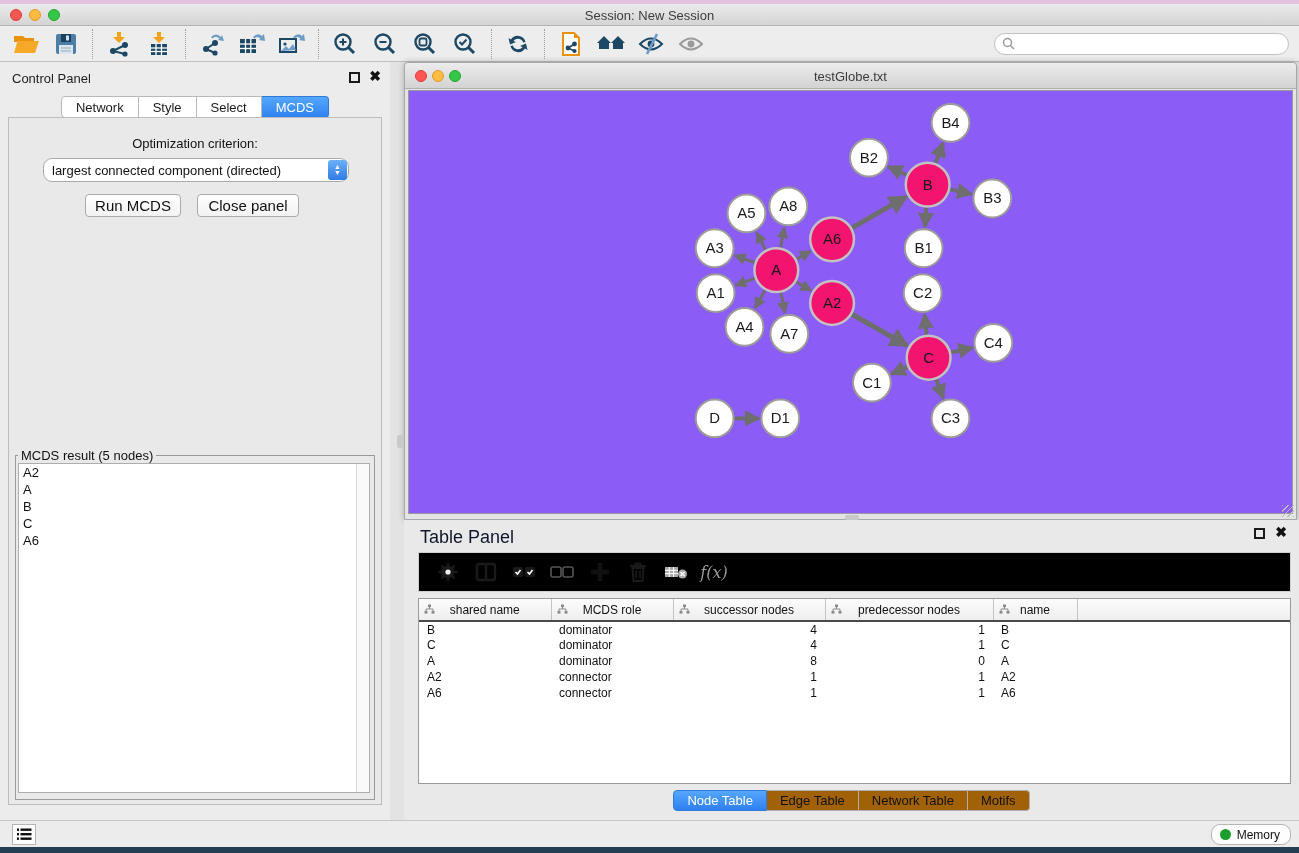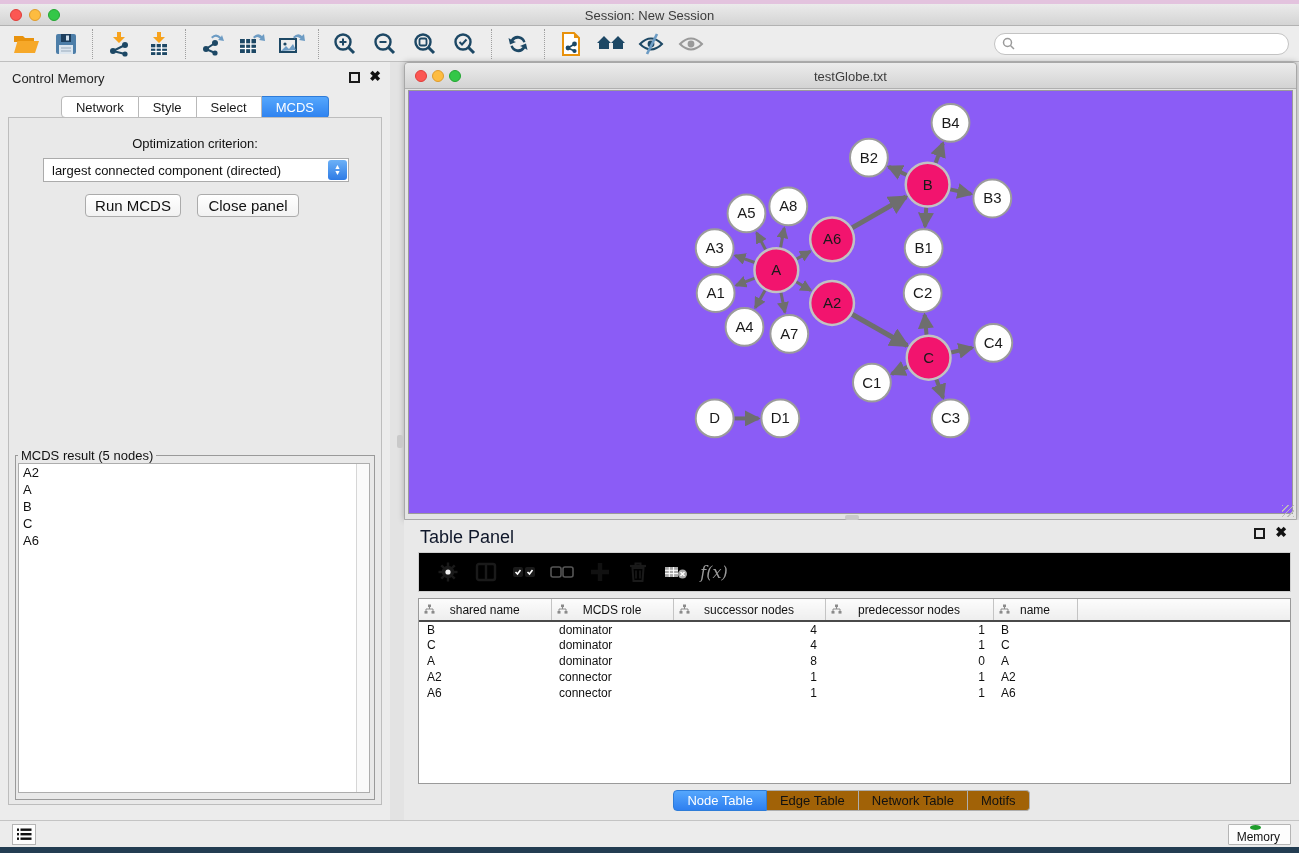--- a/index.html
+++ b/index.html
@@ -39,21 +39,21 @@
   #cp-tabs { position:absolute; left:0; top:34px; width:100%; display:flex; justify-content:center; }
   .tab { height:22px; padding:0 14px; font-size:13px; color:#1a1a1a; background:#fff;
     border:1px solid #b9b9b9; border-left:none; display:flex; align-items:center; }
   .tab:first-child { border-left:1px solid #b9b9b9; border-radius:4px 0 0 4px; }
   .tab:last-child { border-radius:0 4px 4px 0; }
   .tab.active { background:linear-gradient(#55a7fd,#2f83f0); color:#fff; border-color:#2f7bd8; }
   #cp-content { position:absolute; left:8px; top:55px; width:374px; height:688px;
     background:#e9e9e9; border:1px solid #bdbdbd; }
   #opt-label { position:absolute; left:0; top:18px; width:100%; text-align:center; font-size:13px; color:#111; }
   #opt-select { position:absolute; left:34px; top:40px; width:306px; height:24px; background:#fff;
-    border:1px solid #ababab; border-radius:0; font-size:13px; color:#111;
+    border:1px solid #ababab; border-radius:9px; font-size:13px; color:#111;
     display:flex; align-items:center; padding-left:8px; }
   #opt-stepper { position:absolute; right:1px; top:1px; width:19px; height:20px; border-radius:3px;
     background:linear-gradient(#6cb1f7,#2e7be5); display:flex; flex-direction:column;
     align-items:center; justify-content:center; color:#fff; }
   #opt-stepper span { font-size:7px; line-height:6px; }
   .cp-btn { position:absolute; top:76px; height:23px; background:linear-gradient(#ffffff,#f2f2f2);
     border:1px solid #ababab; border-radius:4px; font-size:15px; color:#111;
     display:flex; align-items:center; justify-content:center; }
   #run-btn { left:76px; width:96px; }
   #close-btn { left:188px; width:102px; }
@@ -104,22 +104,22 @@
     border:1px solid #aeaeae; border-left:none; display:flex; align-items:center; }
   .ttab:first-child { border-left:1px solid #aeaeae; border-radius:4px 0 0 4px; }
   .ttab:last-child { border-radius:0 4px 4px 0; }
   .ttab.active { background:linear-gradient(#55a7fd,#2e7ff0); color:#fff; border-color:#2e7cd8; }
 
   
   #status-bar { left:0; top:820px; width:1299px; height:27px; background:#ececec; border-top:1px solid #c4c4c4; }
   #list-btn { position:absolute; left:12px; top:3px; width:24px; height:21px; background:#fdfdfd;
     border:1px solid #b5b5b5; display:flex; align-items:center; justify-content:center; }
   #memory-btn { position:absolute; right:8px; top:3px; height:21px; padding:0 10px 0 8px;
-    background:#fdfdfd; border:1px solid #b5b5b5; border-radius:1px;
-    display:flex; align-items:center; font-size:12px; color:#111;flex-direction:column; }
+    background:#fdfdfd; border:1px solid #b5b5b5; border-radius:9px;
+    display:flex; align-items:center; font-size:12px; color:#111; }
   #memory-dot { width:11px; height:11px; border-radius:50%; background:#1f9d2c; margin-right:6px; }
 </style>
 </head>
 <body>
 
 <div class="abs" id="desktop-top"></div>
 <div class="abs" id="desktop-bottom"></div>
 
 <div class="abs" id="titlebar">
   <span class="traffic t-red" style="left:10px"></span>
@@ -269,21 +269,21 @@
     <svg width="13" height="13" viewBox="0 0 13 13">
         <circle cx="5.5" cy="5.5" r="4" fill="none" stroke="#9a9a9a" stroke-width="1.5"></circle>
         <line x1="8.5" y1="8.5" x2="12" y2="12" stroke="#9a9a9a" stroke-width="1.5"></line>
       </svg>
     <input type="text" placeholder="" style="">
   </div>
 </div>
 
 <div class="abs" id="control-panel">
   <div id="cp-header">
-    <span id="cp-title">Control Memory</span>
+    <span id="cp-title">Control Panel</span>
     <span class="panel-float" style="right:30px"></span>
     <span class="panel-close" style="right:9px">✖</span>
   </div>
   <div id="cp-tabs">
     <div class="tab">Network</div>
     <div class="tab">Style</div>
     <div class="tab">Select</div>
     <div class="tab active">MCDS</div>
   </div>
   <div id="cp-content">

